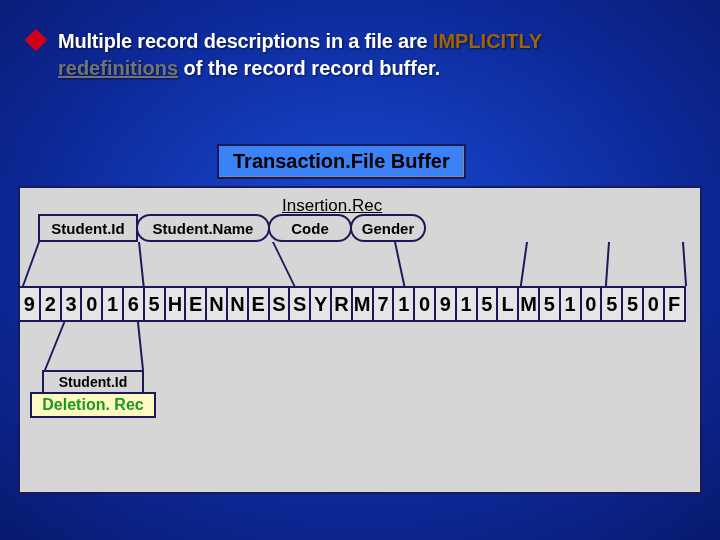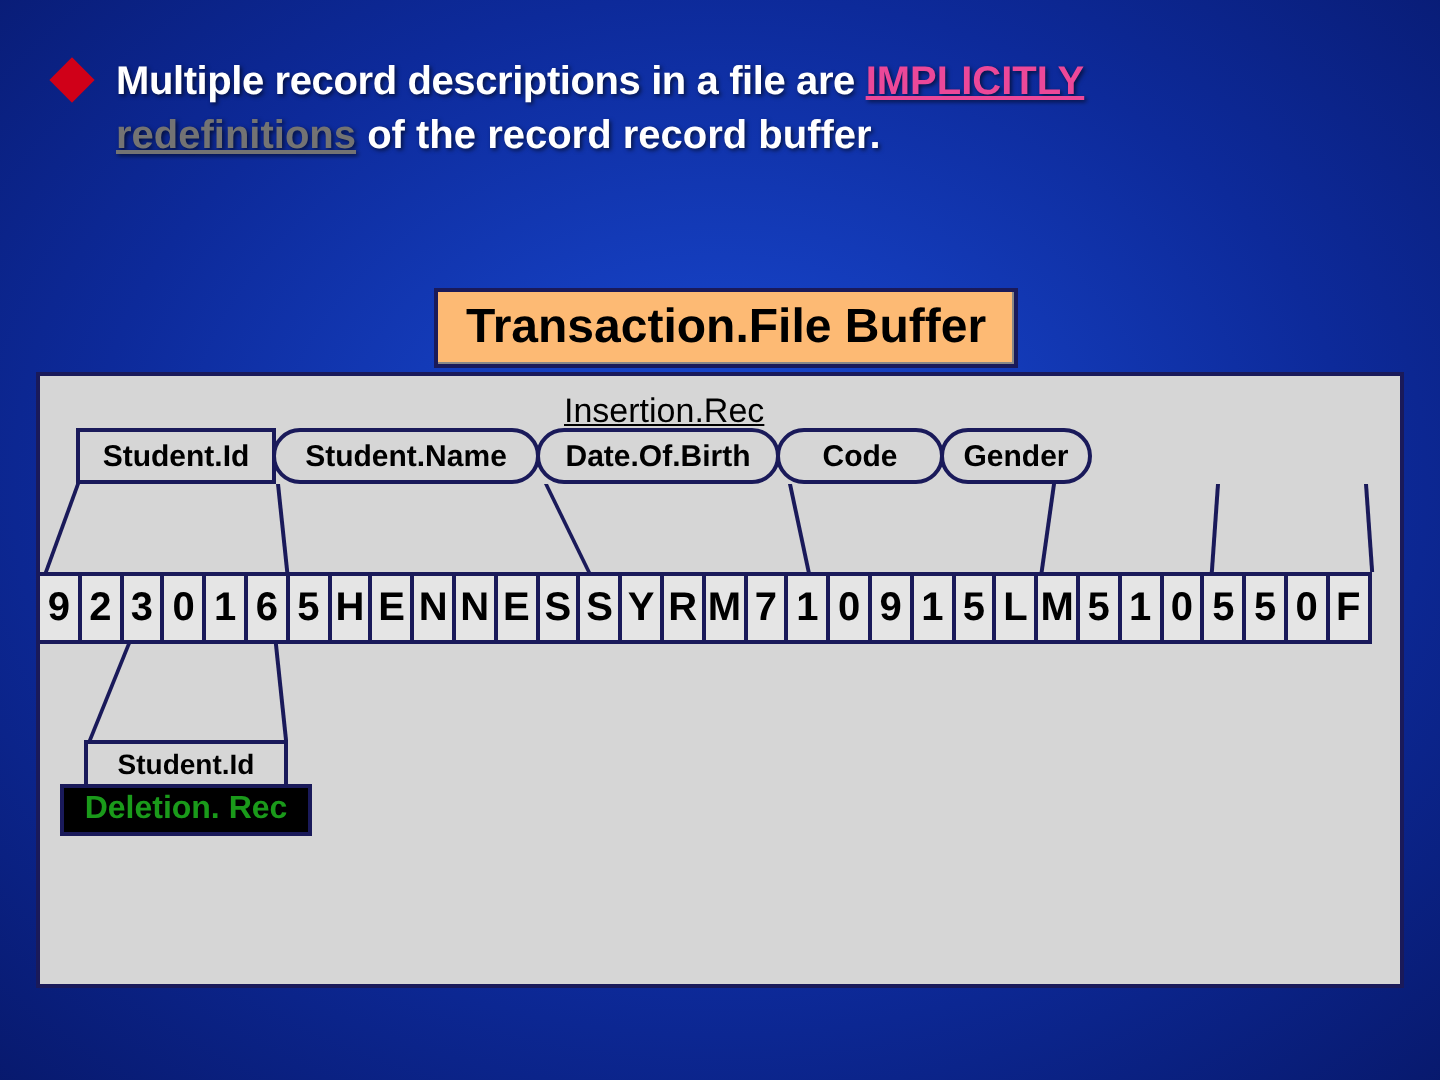--- a/index.html
+++ b/index.html
@@ -29,30 +29,30 @@
     width: 12px; height: 12px;
   }
   .bullet-text {
     color: #fff;
     font-size: 20px;
     font-weight: bold;
     line-height: 1.35;
     text-shadow: 1px 1px 2px rgba(0,0,0,.6);
   }
   .bullet-text .word1   { font-family: "Arial Narrow", Arial, sans-serif; letter-spacing: -.2px; }
-  .bullet-text .kw-yellow { color: #ec4899; text-decoration: underline; }
+  .bullet-text .kw-yellow { color: #a16207; }
   .bullet-text .redef   { color: #737373; text-decoration: underline; }
 
   .title-box {
-    background: #fdba74;
+    background: #3b82f6;
     border: 2px solid #1a1a5a;
     padding: 4px 14px 4px 14px;
     position: absolute;
     left: 217px; top: 144px;
-    font-size: 24px; font-weight: bold;
+    font-size: 20px; font-weight: bold;
     box-shadow: inset -1px -1px 0 #888;
   }
 
   .main-rect {
     position: absolute;
     left: 18px; top: 186px;
     width: 684px; height: 308px;
     background: #d6d6d6;
     border: 2px solid #1a1a5a;
   }
@@ -127,21 +127,21 @@
     border: 2px solid #1a1a5a;
     background: #d6d6d6;
     font-size: 14px; font-weight: bold;
     display: flex; align-items: center; justify-content: center;
   }
   .del-head {
     position: absolute;
     left: 30px; top: 392px;
     width: 126px; height: 26px;
     border: 2px solid #1a1a5a;
-    background: #000000;
+    background: #fef9c3;
     font-size: 16px; font-weight: bold;
     color: #1a9a1a;
     display: flex; align-items: center; justify-content: center;
   }
   
   .dl1 { left: 44px;  top: 322px; height: 48px; transform: skewX(-22deg); transform-origin: bottom; }
   .dl2 { left: 142px; top: 322px; height: 48px; transform: skewX(6deg);  transform-origin: bottom; }
 </style>
 </head>
 <body>
@@ -156,21 +156,20 @@
 
 <div class="title-box">Transaction.File  Buffer</div>
 
 <div class="main-rect"></div>
 
 <div class="ins-head">Insertion.Rec</div>
 
 <div class="fields">
   <div class="fbox f-sid">Student.Id</div>
   <div class="fbox f-name">Student.Name</div>
-  <div class="fbox f-dob">Date.Of.Birth</div>
   <div class="fbox f-grant">Code</div>
   <div class="fbox f-gen">Gender</div>
 </div>
 
 <div class="line ln1"></div>
 <div class="line ln2"></div>
 <div class="line ln3"></div>
 <div class="line ln4"></div>
 <div class="line ln5"></div>
 <div class="line ln6"></div>

